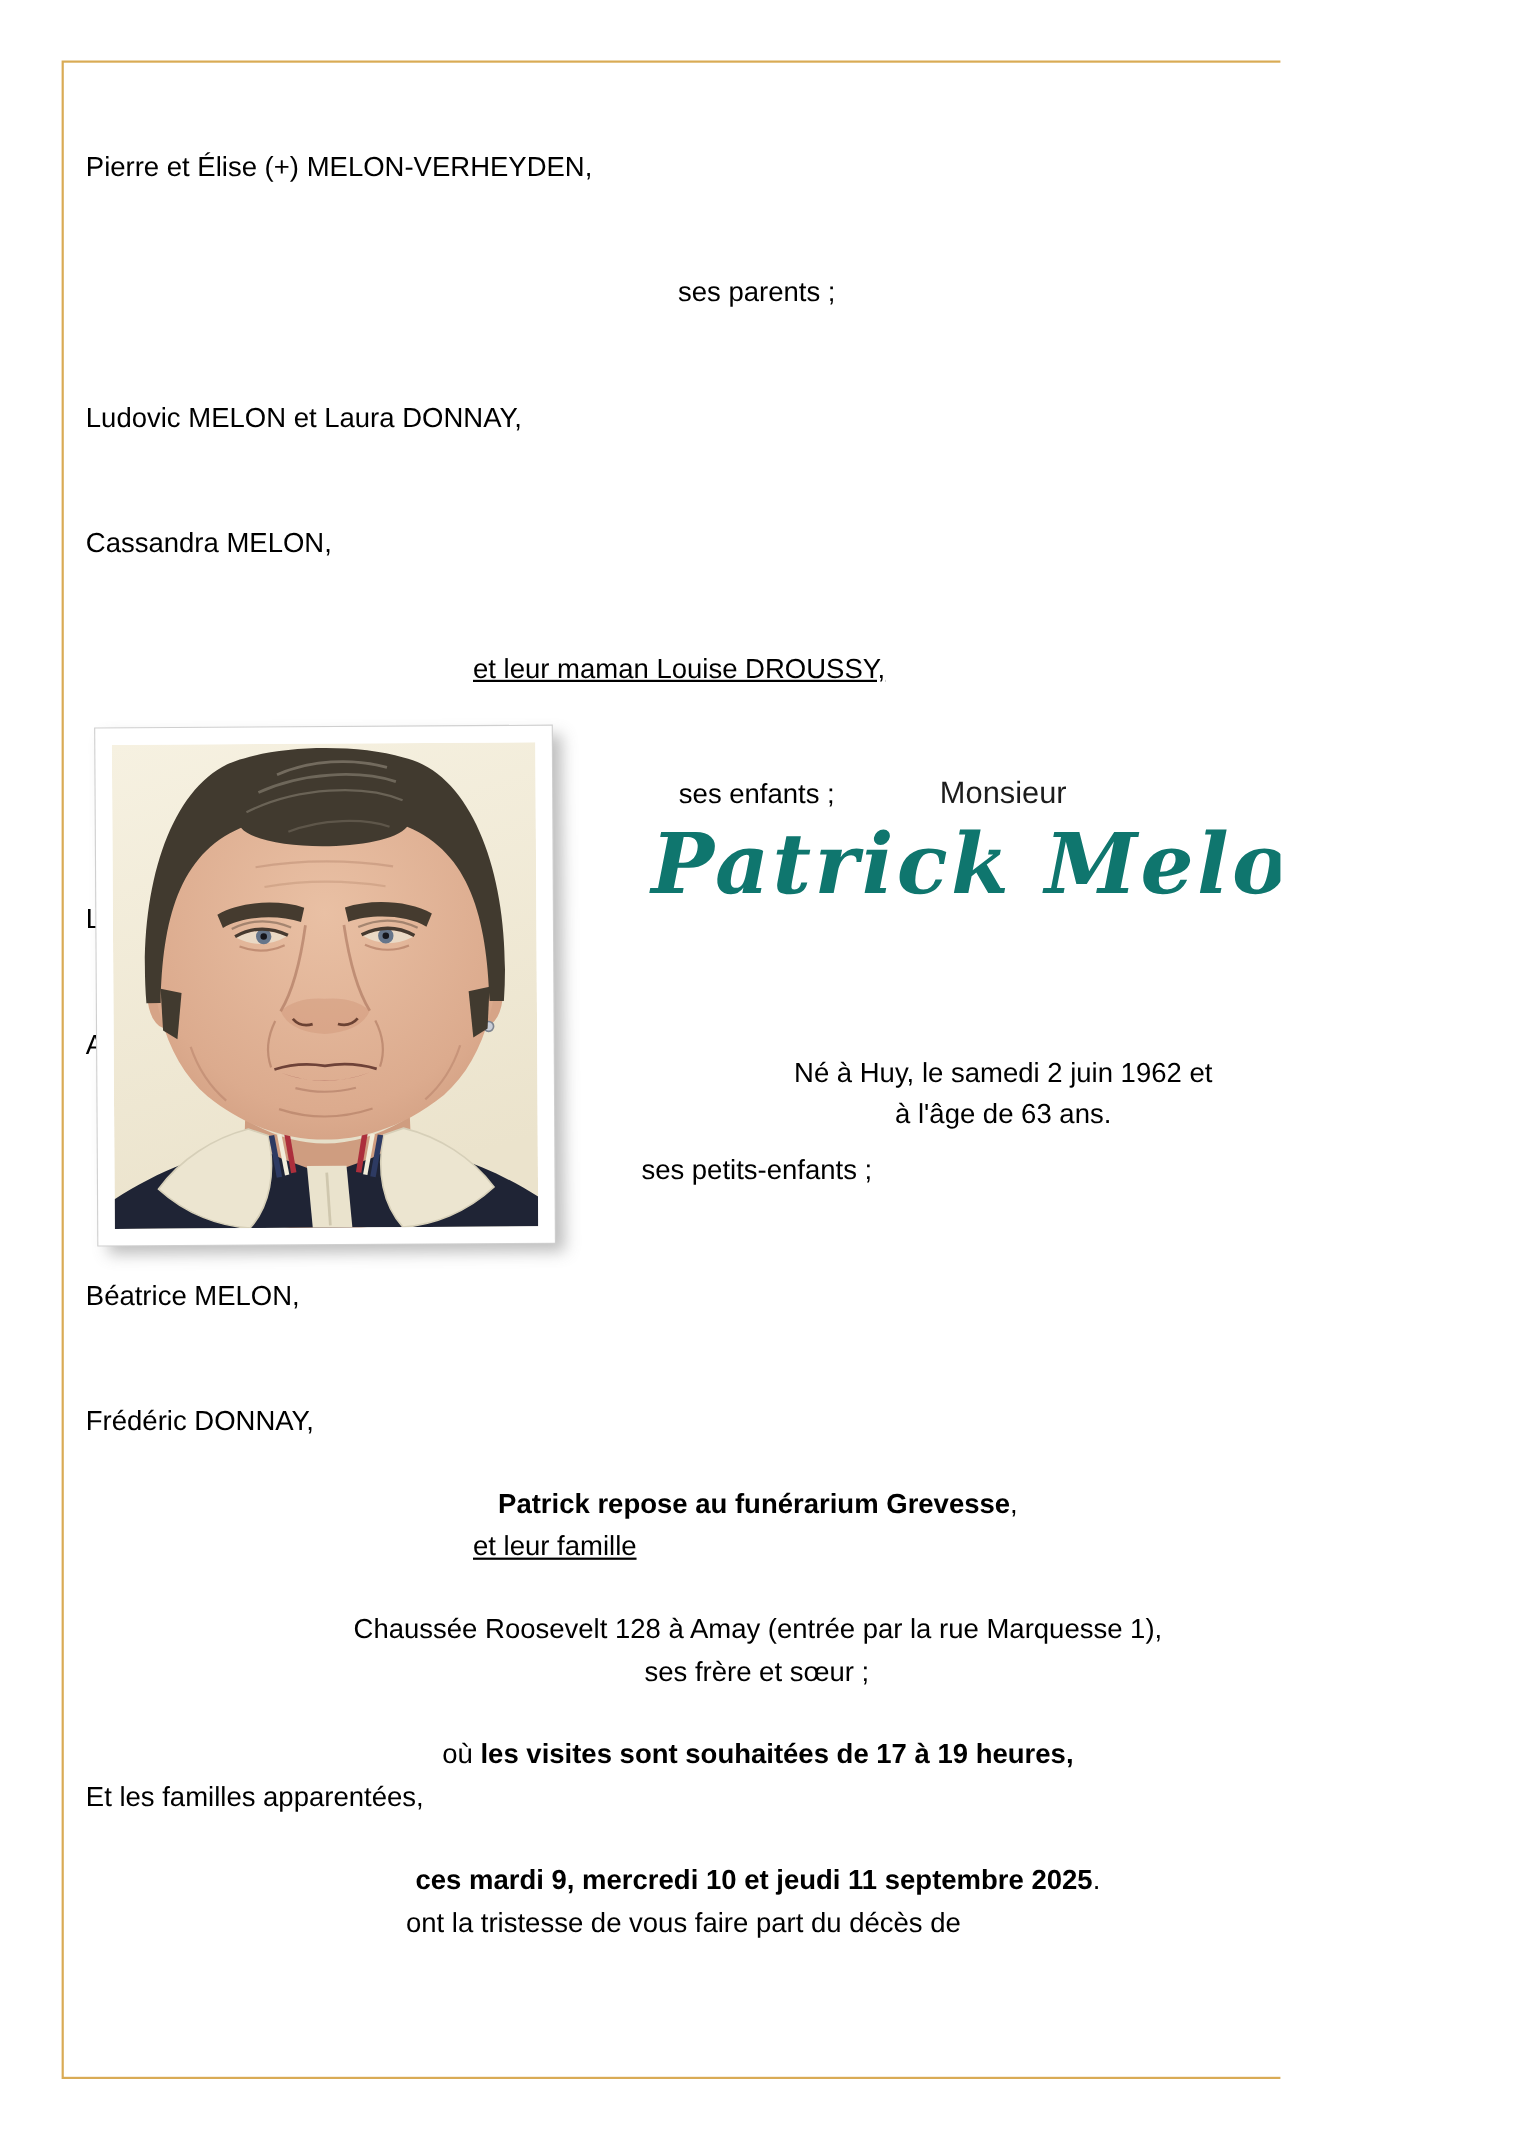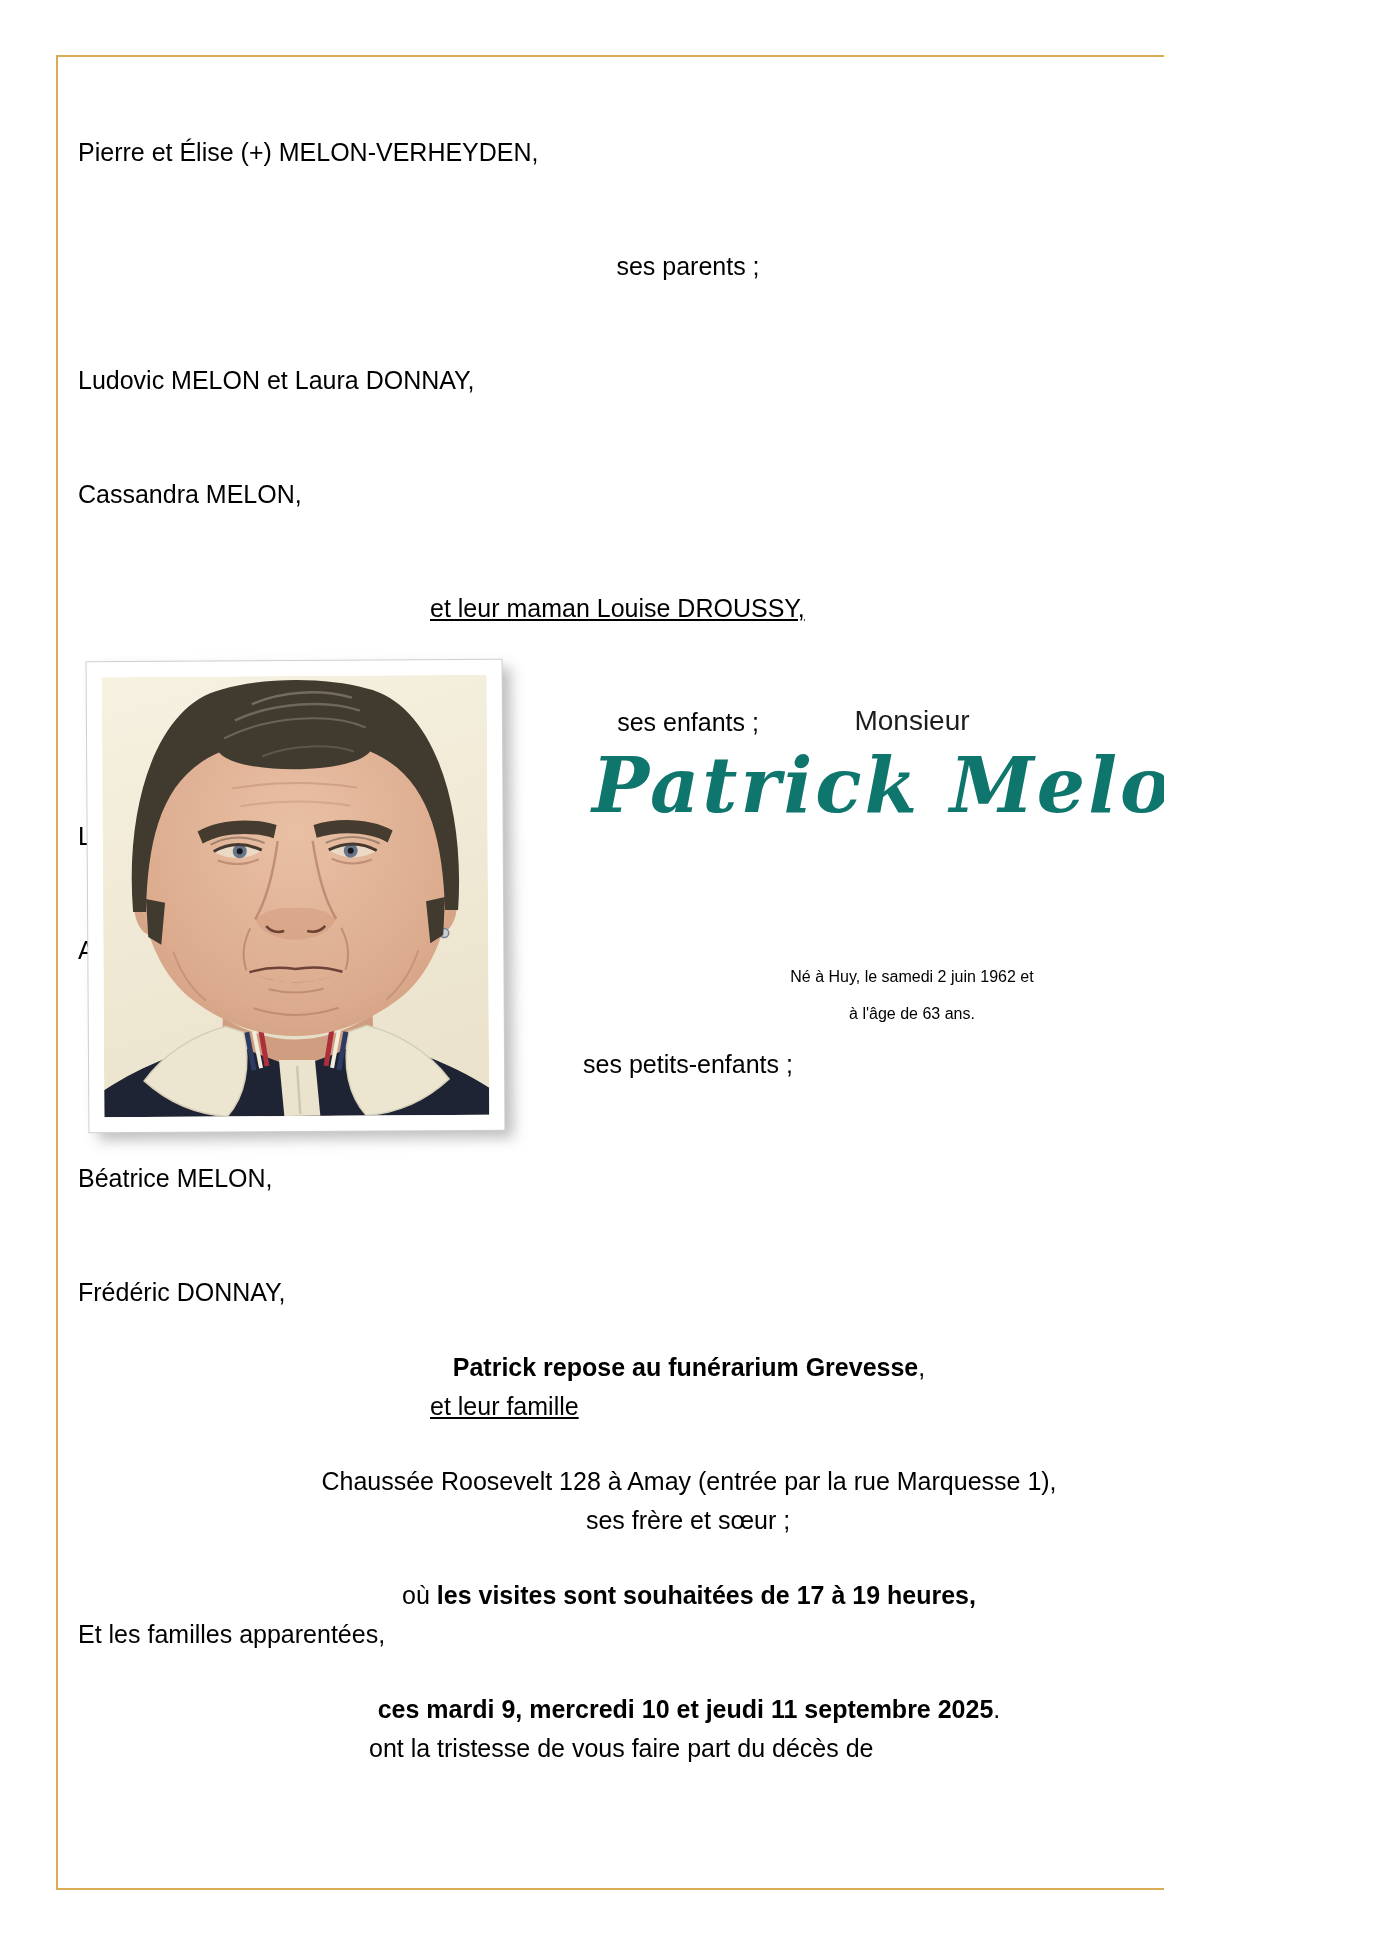--- a/index.html
+++ b/index.html
@@ -50,21 +50,21 @@
   }
   .monsieur { font-size:28px; line-height:38px; color:#1c1c1c; }
   .script-name {
     font-family:"DejaVu Serif", serif;
     font-style:italic;
     font-size:76px; line-height:92px;
     letter-spacing:3px;
     color:#0f766e;
     font-weight:bold;
   }
-  .birth { margin-top:126px; font-size:16px; line-height:37px; }
+  .birth { margin-top:126px; font-size:25px; line-height:37px; }
 
   
   .paragraphs {
     position:absolute;
     left:79px; top:1196px; width:1220px;
     text-align:center;
     font-size:25px; line-height:38px;
     white-space:pre-wrap;
   }
   .b { font-weight:bold; }

